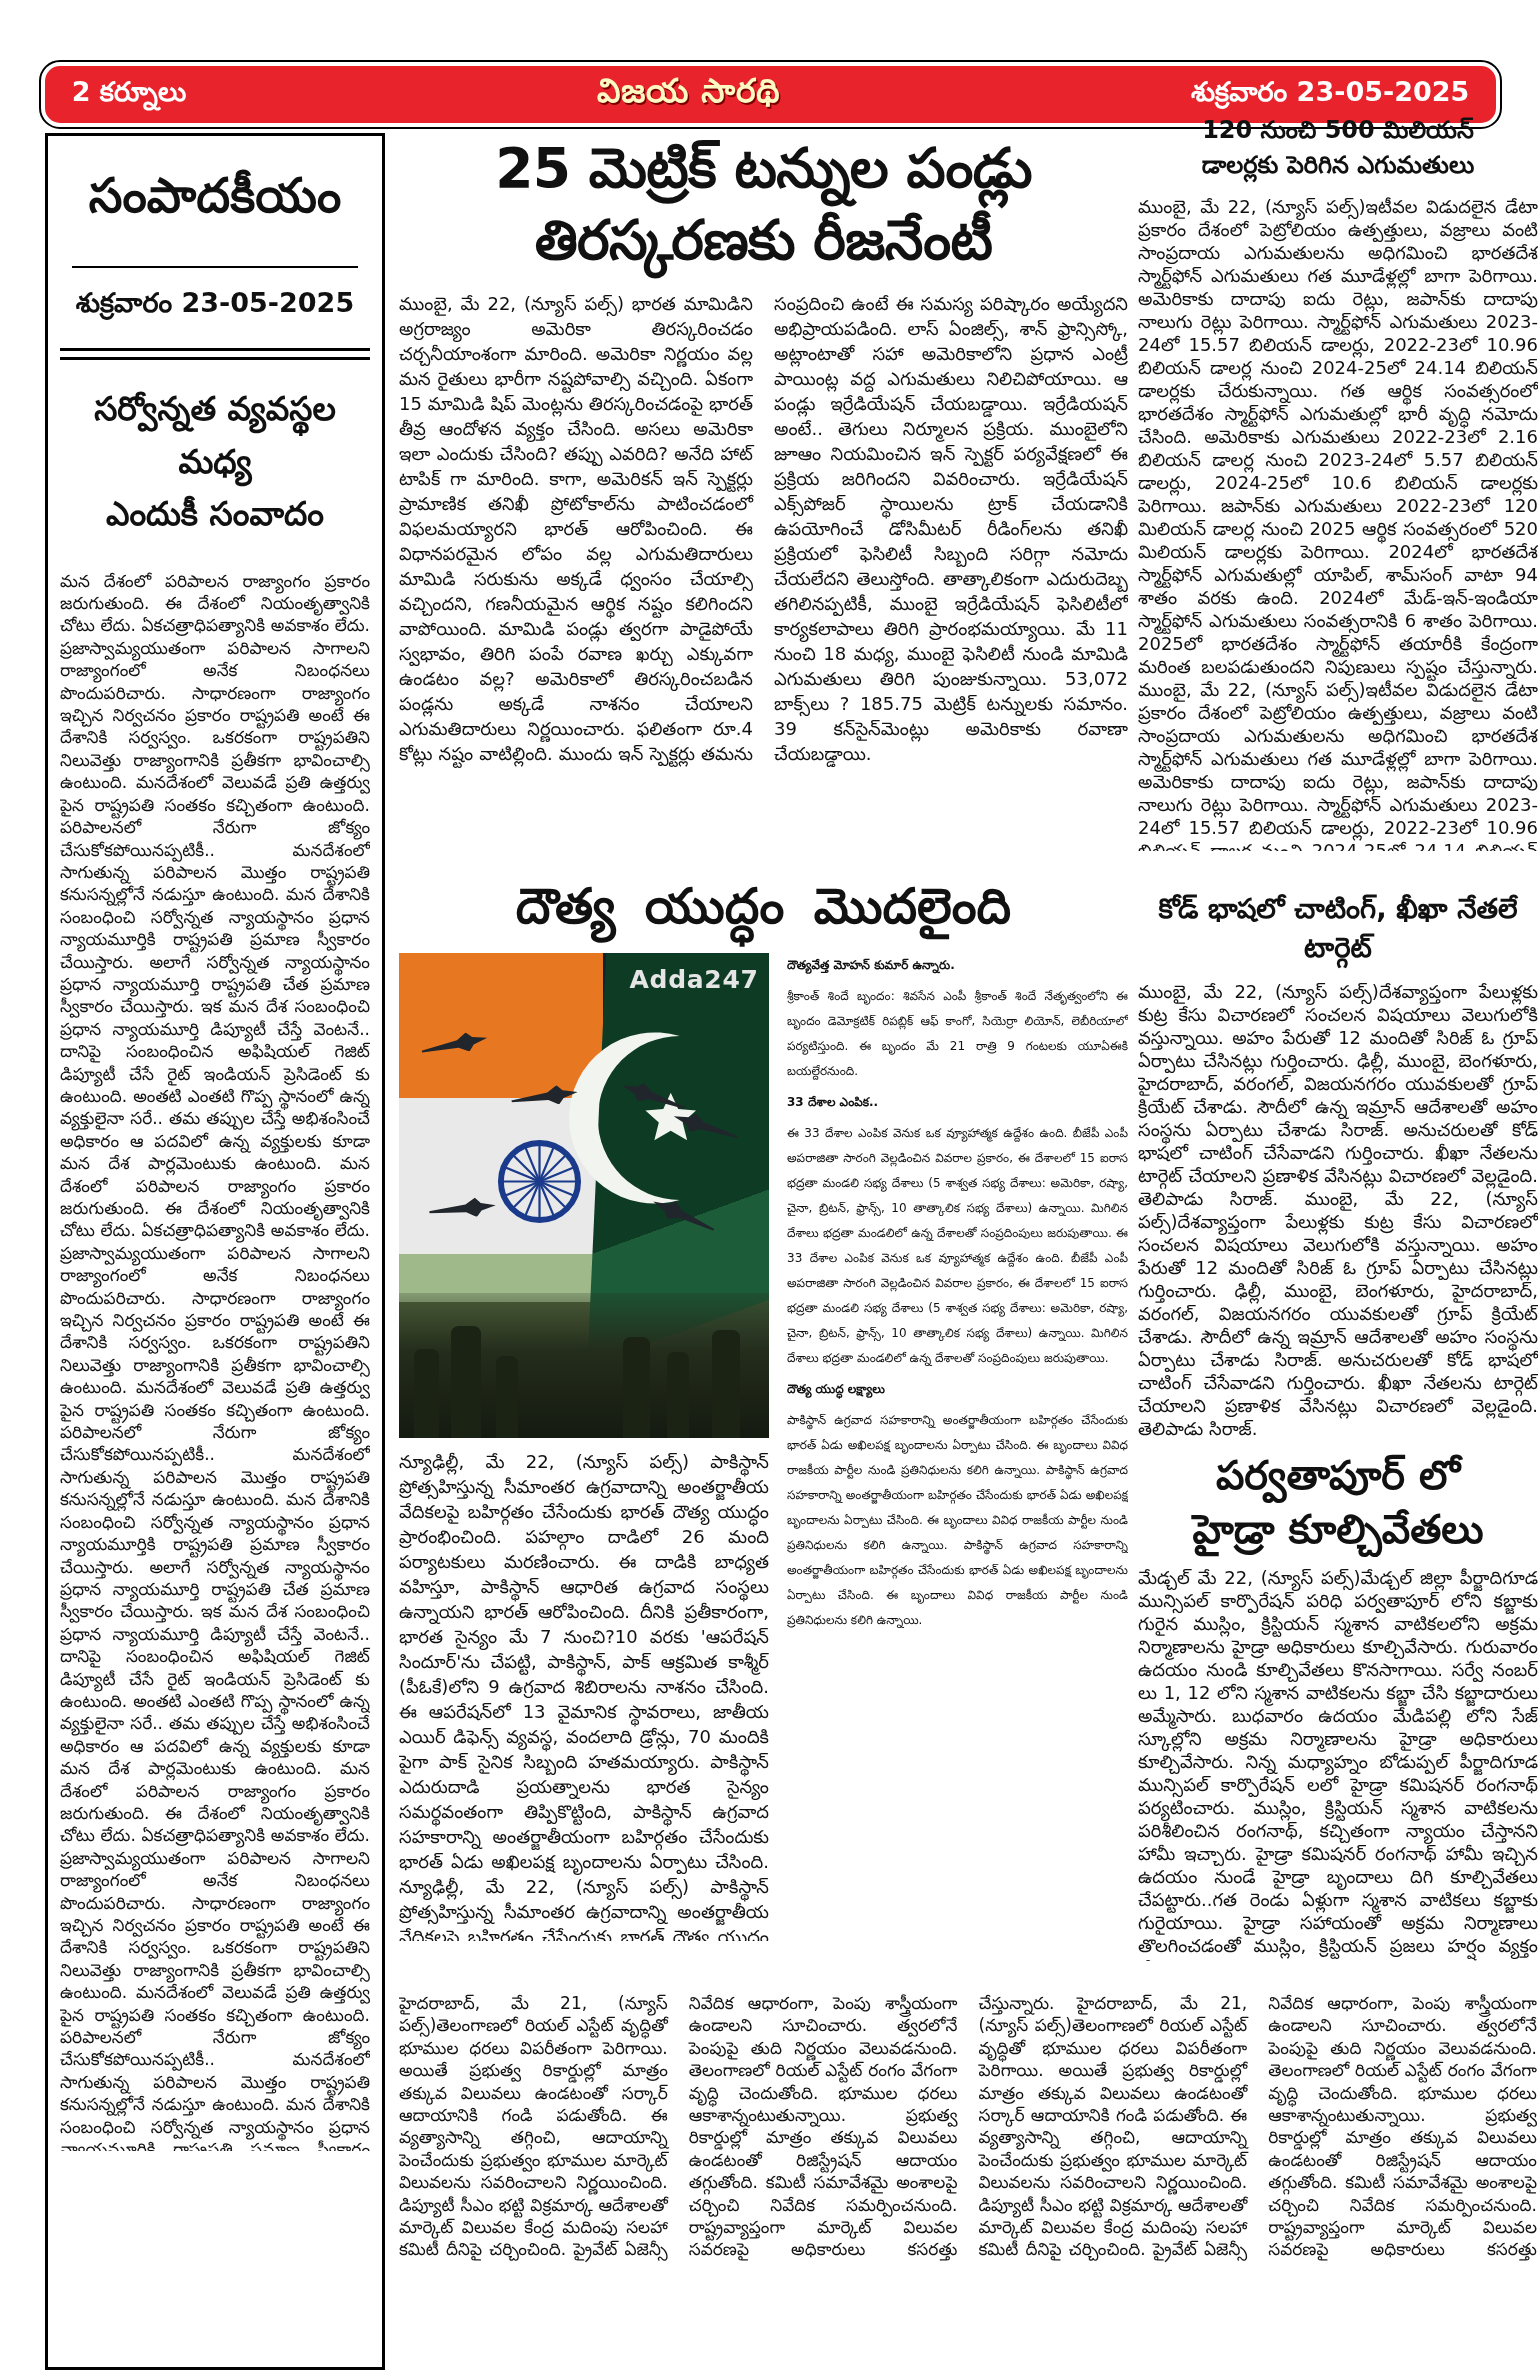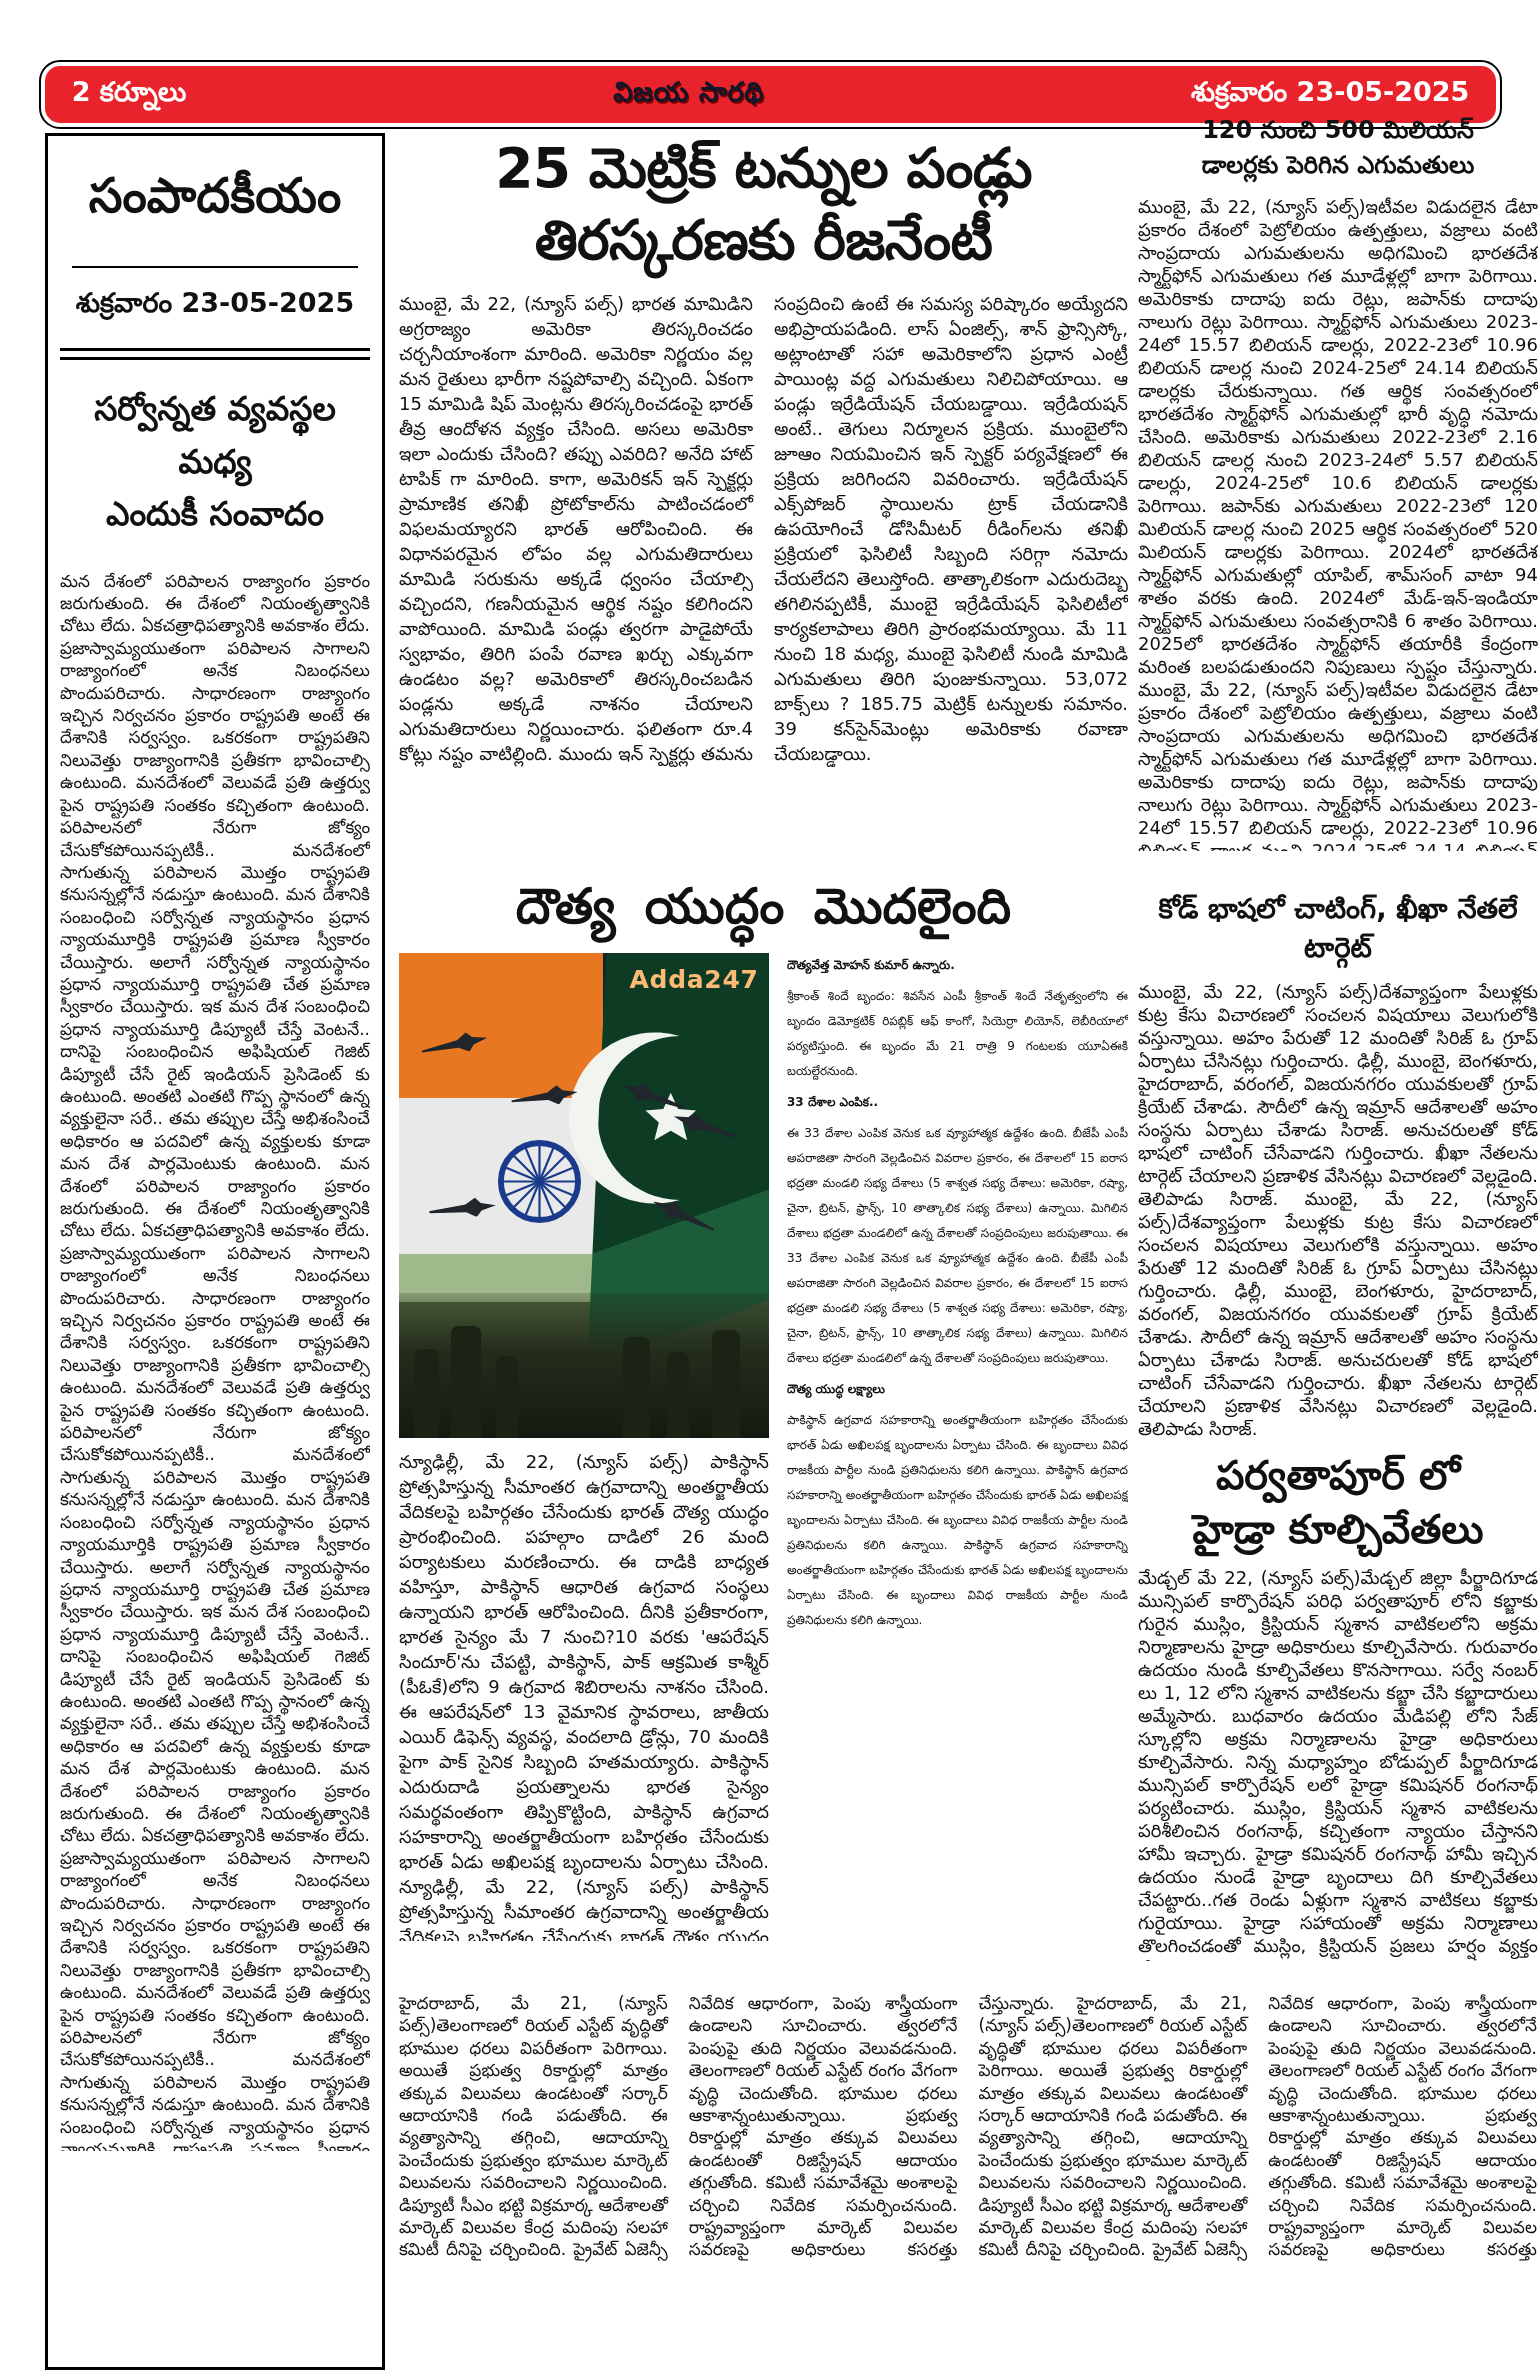--- a/index.html
+++ b/index.html
@@ -7,21 +7,21 @@
        font-family:"DejaVu Sans",sans-serif;color:#111;}
   .abs{position:absolute;box-sizing:border-box;}
 
   
   #masthead{left:39px;top:60px;width:1463px;height:69px;border:2.2px solid #000;
             border-radius:21px;padding:3.7px;background:#fff;}
   #masthead .bar{width:100%;height:100%;background:#e8232b;border-radius:15px;
                  display:flex;align-items:center;justify-content:space-between;
                  padding:0 27px;box-sizing:border-box;}
   .mast-left{color:#fff;font-weight:bold;font-size:27px;}
-  .mast-center{color:#0f172a;font-weight:bold;font-size:27px;letter-spacing:0.7px;
+  .mast-center{color:#fef9c3;font-weight:bold;font-size:33px;letter-spacing:0.7px;
                text-shadow:1.5px 1.5px 0 #7a0000;}
   .mast-right{color:#fff;font-weight:bold;font-size:27px;}
 
   
   #editorial{left:45px;top:133px;width:340px;height:2237px;border:3px solid #000;
              padding:0 12px;background:#fff;}
   .ed-title{font-family:"DejaVu Serif",serif;font-weight:bold;font-size:48px;
             text-align:center;padding-top:31px;}
   .ed-rule{border-top:2.2px solid #000;width:92%;margin:31px auto 0;}
   .ed-date{font-weight:bold;font-size:27px;text-align:center;padding:19.4px 0 22.4px;
@@ -58,21 +58,21 @@
   .ph-right{position:absolute;right:0;top:0;width:50%;height:100%;
             background:linear-gradient(160deg,#0d3b24 0 55%,#1d5c38 55% 75%,#3f5c3a 75% 100%);
             clip-path:polygon(12% 0,100% 0,100% 100%,0 100%);}
   .chakra{position:absolute;left:26%;top:38%;}
   .crescent{position:absolute;right:18%;top:14%;}
   .jet{position:absolute;width:67px;height:19.4px;background:#20262b;
        clip-path:polygon(0 45%,55% 30%,70% 0,78% 30%,100% 50%,78% 70%,70% 100%,55% 70%,0 55%);}
   .soldiers{position:absolute;left:0;bottom:0;width:100%;height:30%;
             background:linear-gradient(180deg,rgba(30,38,24,.2),#242d1c 40%,#141a10);}
   .soldier{position:absolute;bottom:0;background:#1b2315;border-radius:7.5px 7.5px 0 0;}
-  .adda-logo{position:absolute;right:10.4px;top:12px;color:#fdba74;font-weight:900;
+  .adda-logo{position:absolute;right:10.4px;top:12px;color:#e5e5e5;font-weight:900;
              font-size:25px;letter-spacing:0.7px;}
 
   
   #exports{left:1138px;top:113px;width:400px;}
   .exp-head{font-weight:900;font-size:24px;line-height:1.45;text-align:center;}
   .exp-body{margin-top:12px;height:656px;overflow:hidden;font-size:18px;
             line-height:23px;text-align:justify;}
   #chatting{left:1138px;top:892px;width:400px;}
   .chat-head{font-weight:900;font-size:27.6px;text-align:center;}
   .chat-body{margin-top:10.4px;height:462px;overflow:hidden;font-size:18px;

